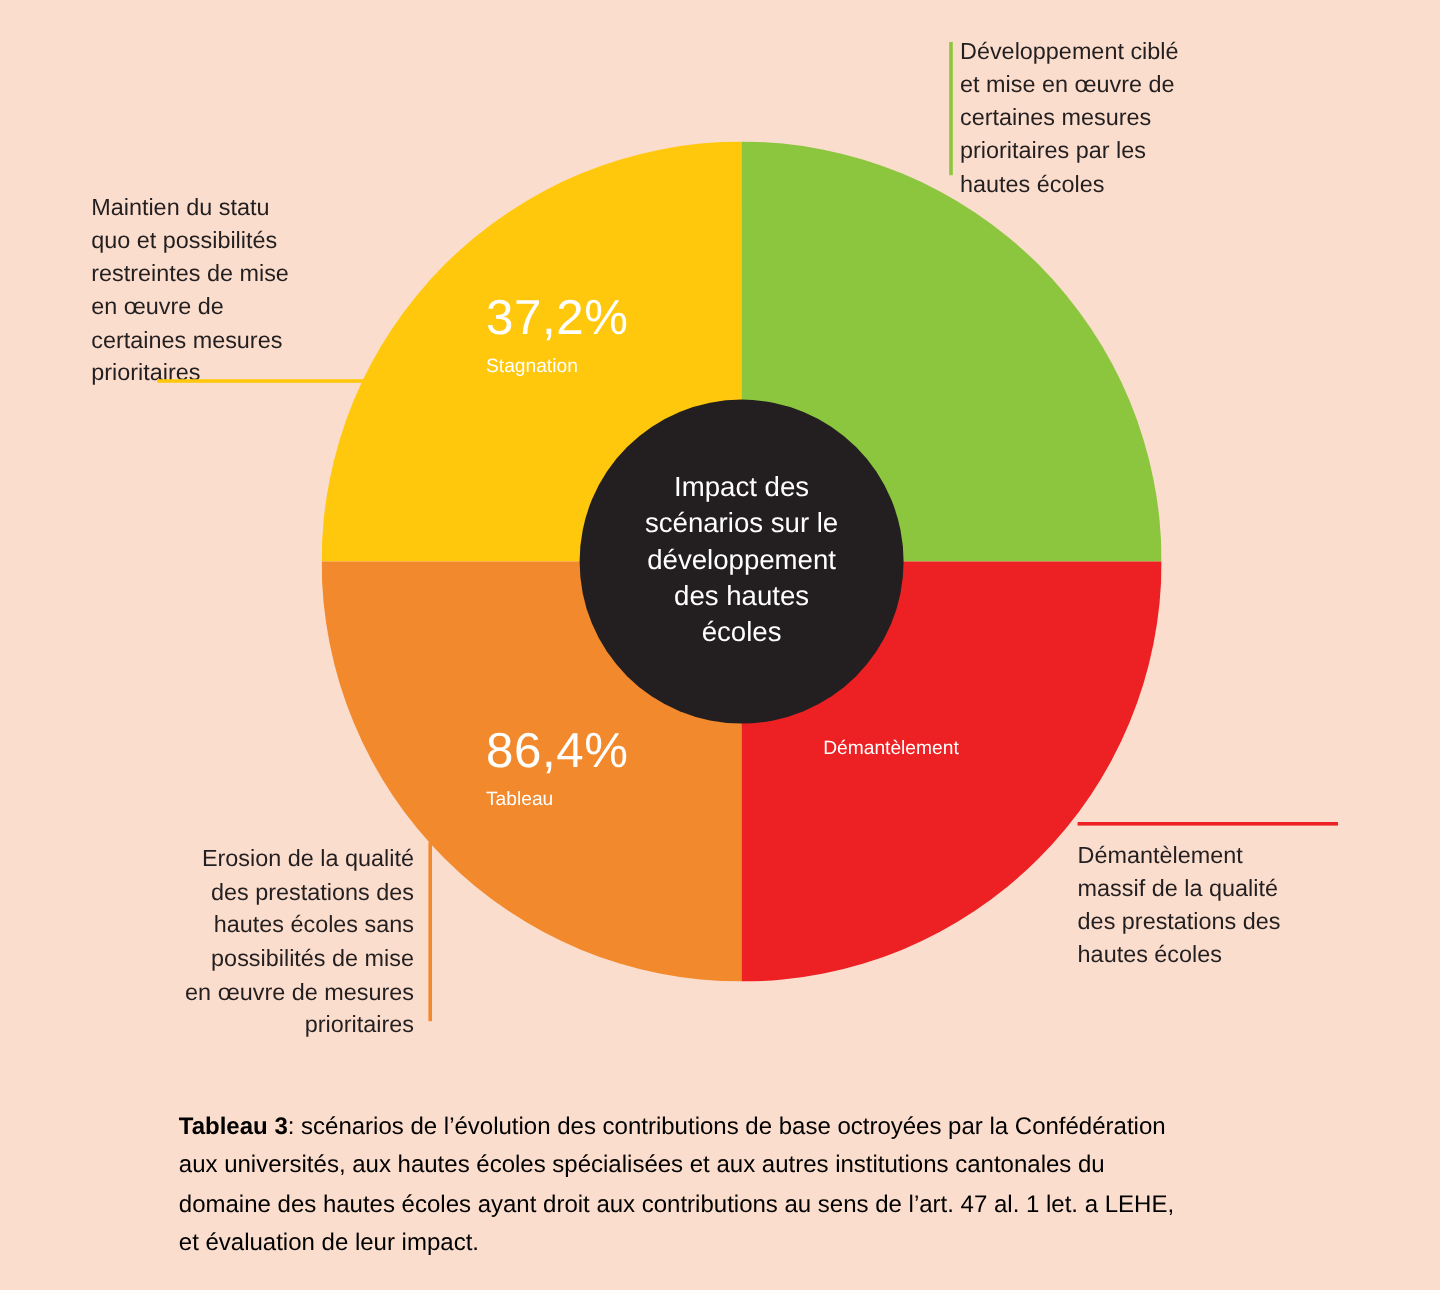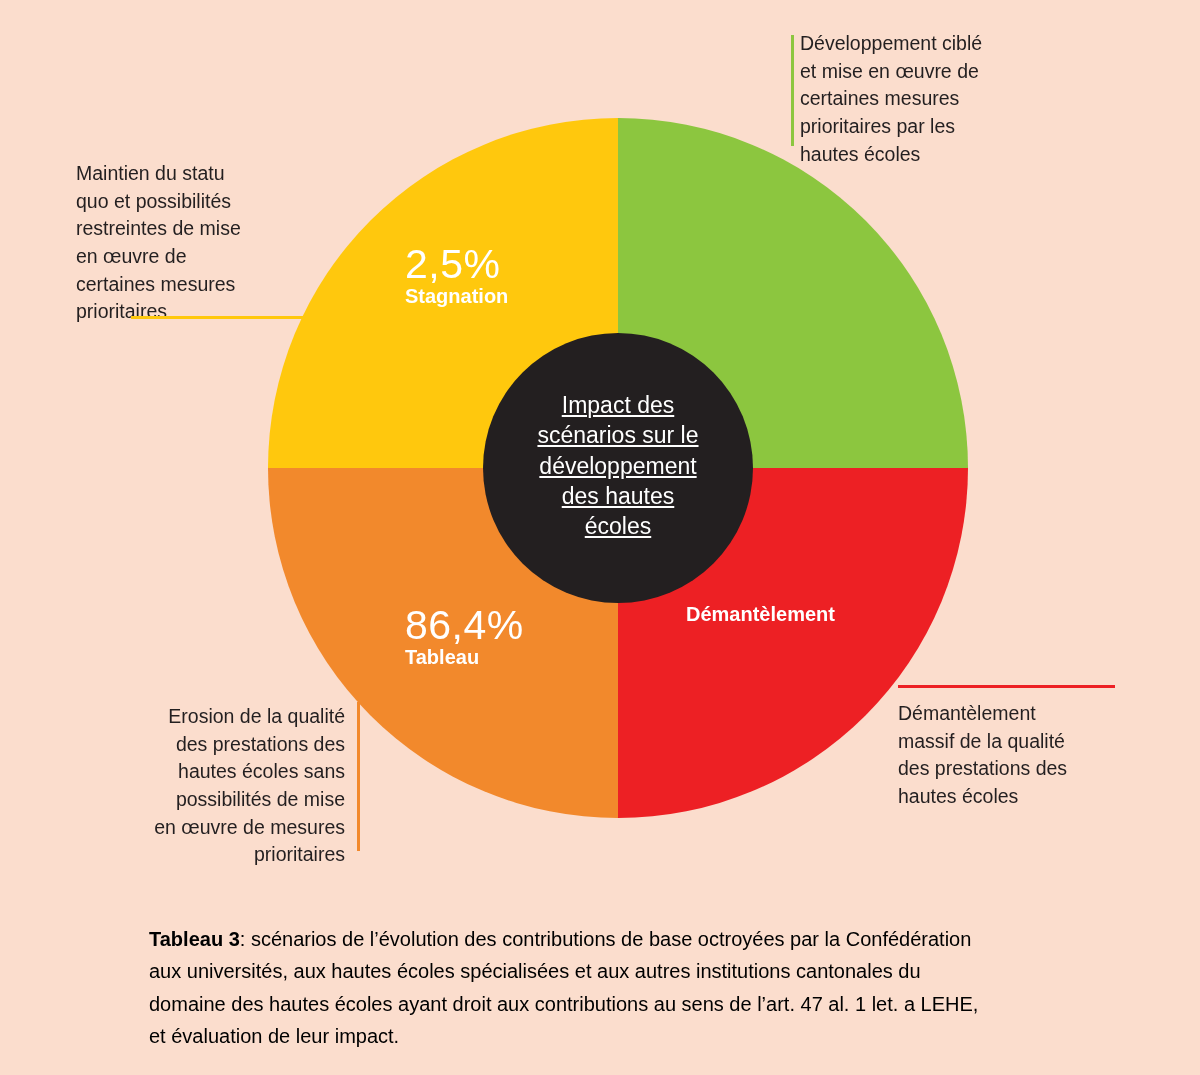--- a/index.html
+++ b/index.html
@@ -42,42 +42,42 @@
     line-height: 1;
   }
   .quad-value {
     font-size: 41px;
     font-weight: 400;
     letter-spacing: 0.5px;
     line-height: 1.05;
     white-space: nowrap;
   }
   .quad-name {
-    font-size: 20px;
-    font-weight: bold;
+    font-size: 16px;
+    font-weight: normal;
+    margin-top: 12px;
     white-space: nowrap;
   }
 
   .quad-stagnation { left: 405px; top: 243px; text-align: left; }
   .quad-developpement { left: 686px; top: 243px; text-align: left; }
   .quad-erosion { left: 405px; top: 604px; text-align: left; }
   .quad-demantelement { left: 686px; top: 604px; text-align: left; }
 
   
   .center-text {
     position: absolute;
     left: 488px;
     top: 390px;
     width: 260px;
     text-align: center;
     color: #ffffff;
     font-size: 23px;
     line-height: 1.32;
     white-space: pre-line;
-    text-decoration: underline;
   }
 
   
   .callout {
     position: absolute;
     color: #231F20;
     font-size: 19.5px;
     line-height: 1.42;
     white-space: pre-line;
   }
@@ -173,21 +173,21 @@
     </svg>
   </div>
 
   <div class="center-text">Impact des
 scénarios sur le
 développement
 des hautes
 écoles</div>
 
   <div class="quad-text quad-stagnation">
-    <div class="quad-value">2,5%</div>
+    <div class="quad-value">37,2%</div>
     <div class="quad-name">Stagnation</div>
   </div>
 
 
   <div class="quad-text quad-erosion">
     <div class="quad-value">86,4%</div>
     <div class="quad-name">Tableau</div>
   </div>
 
   <div class="quad-text quad-demantelement">

